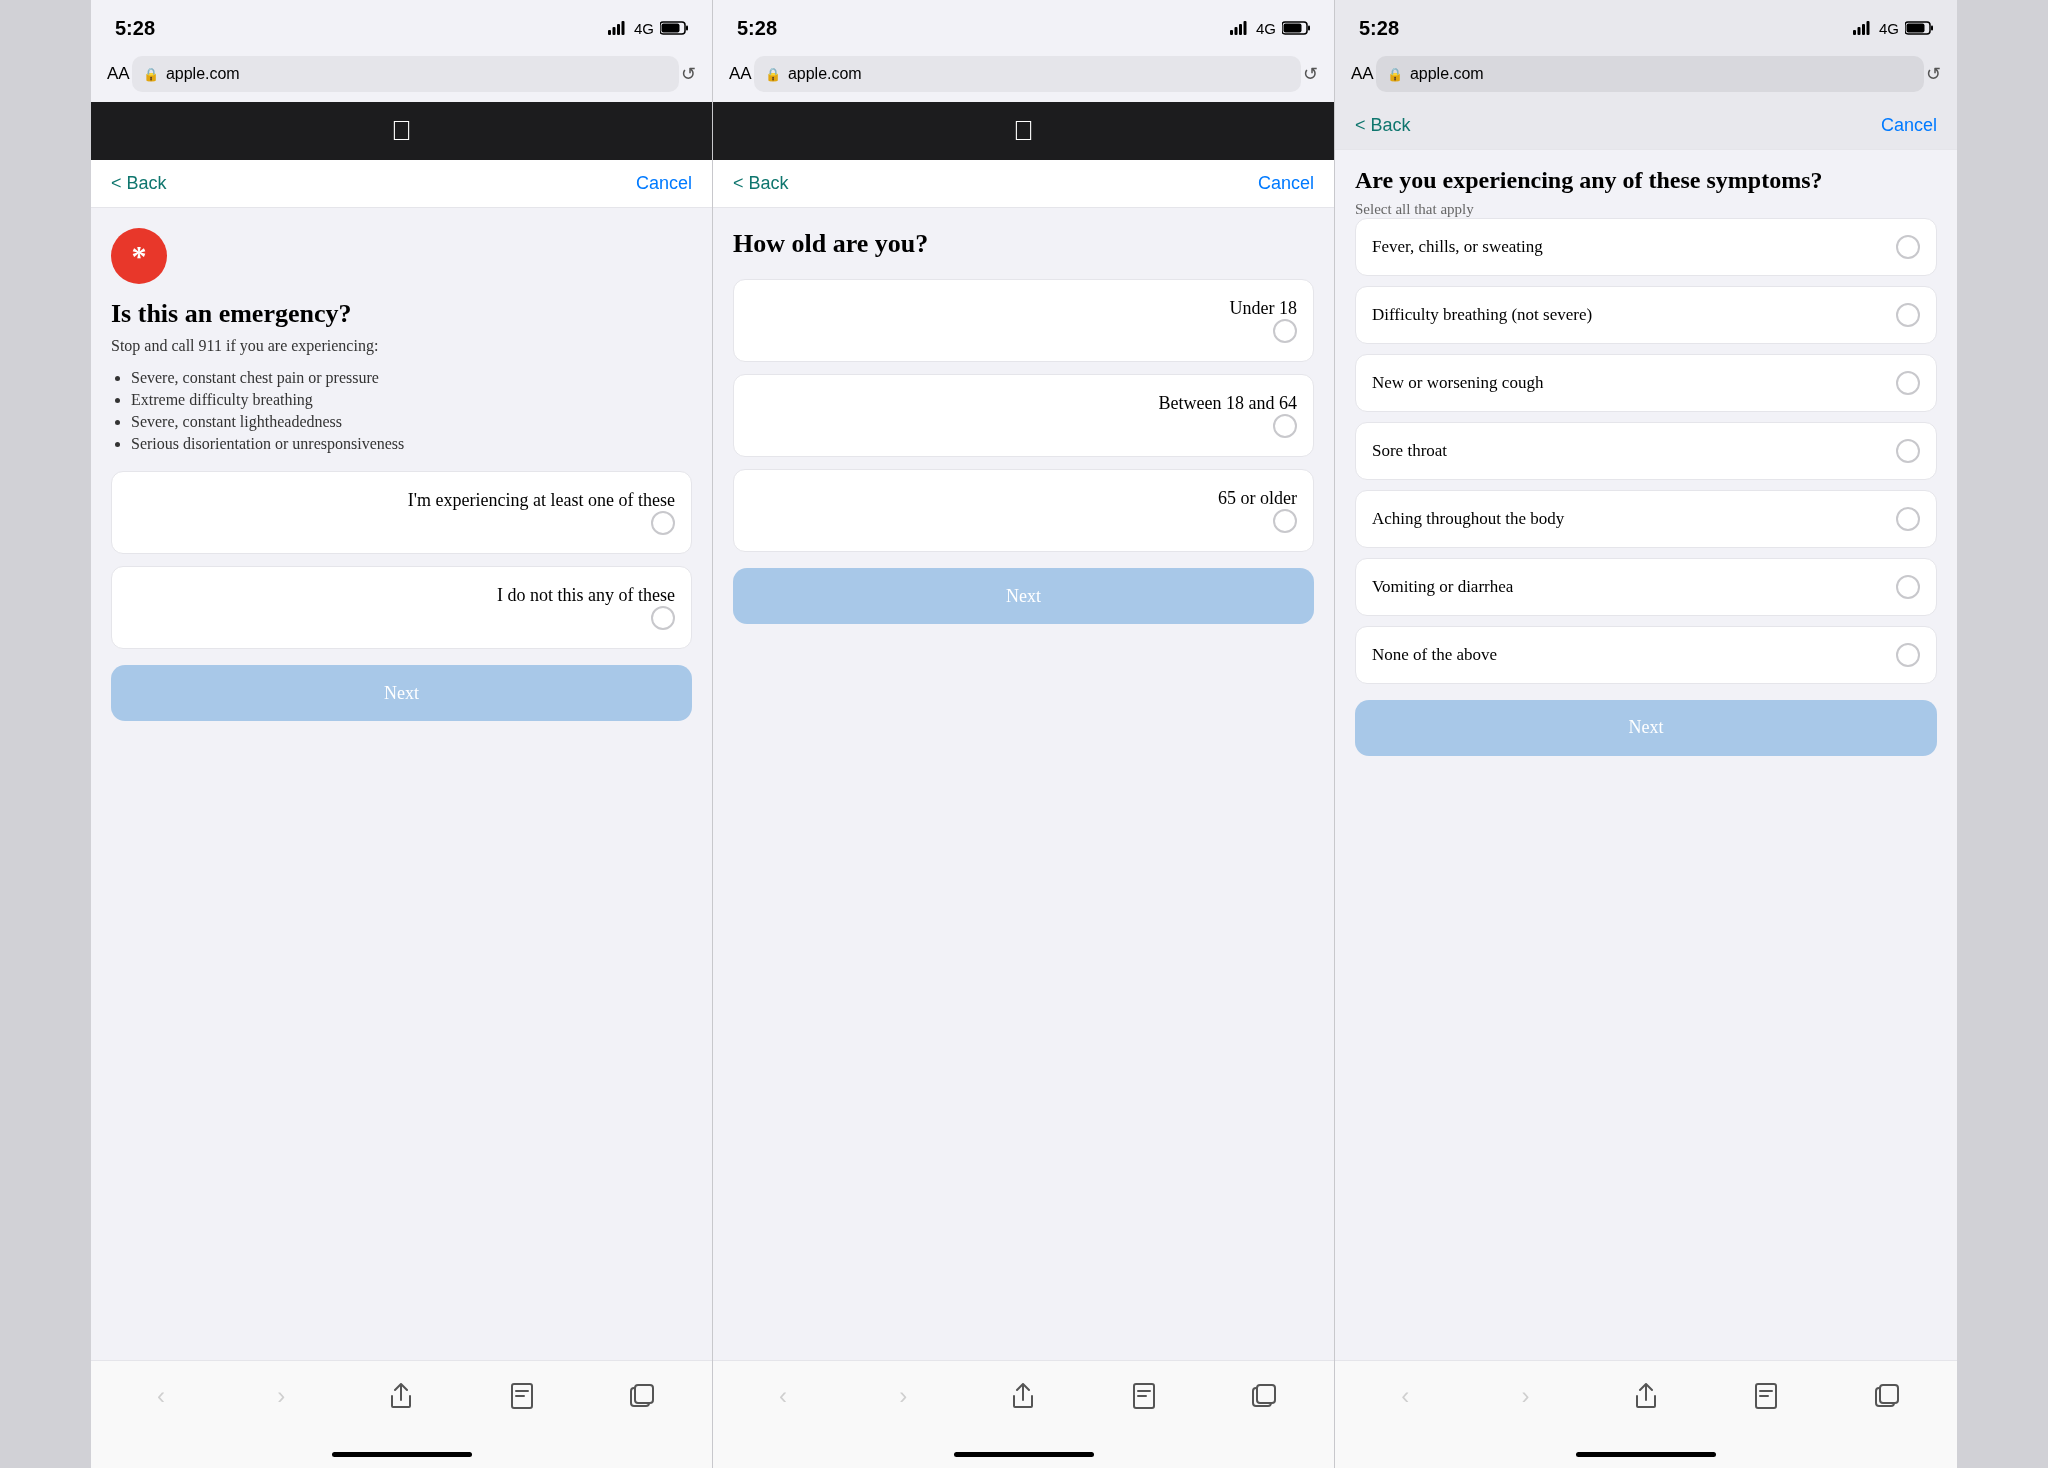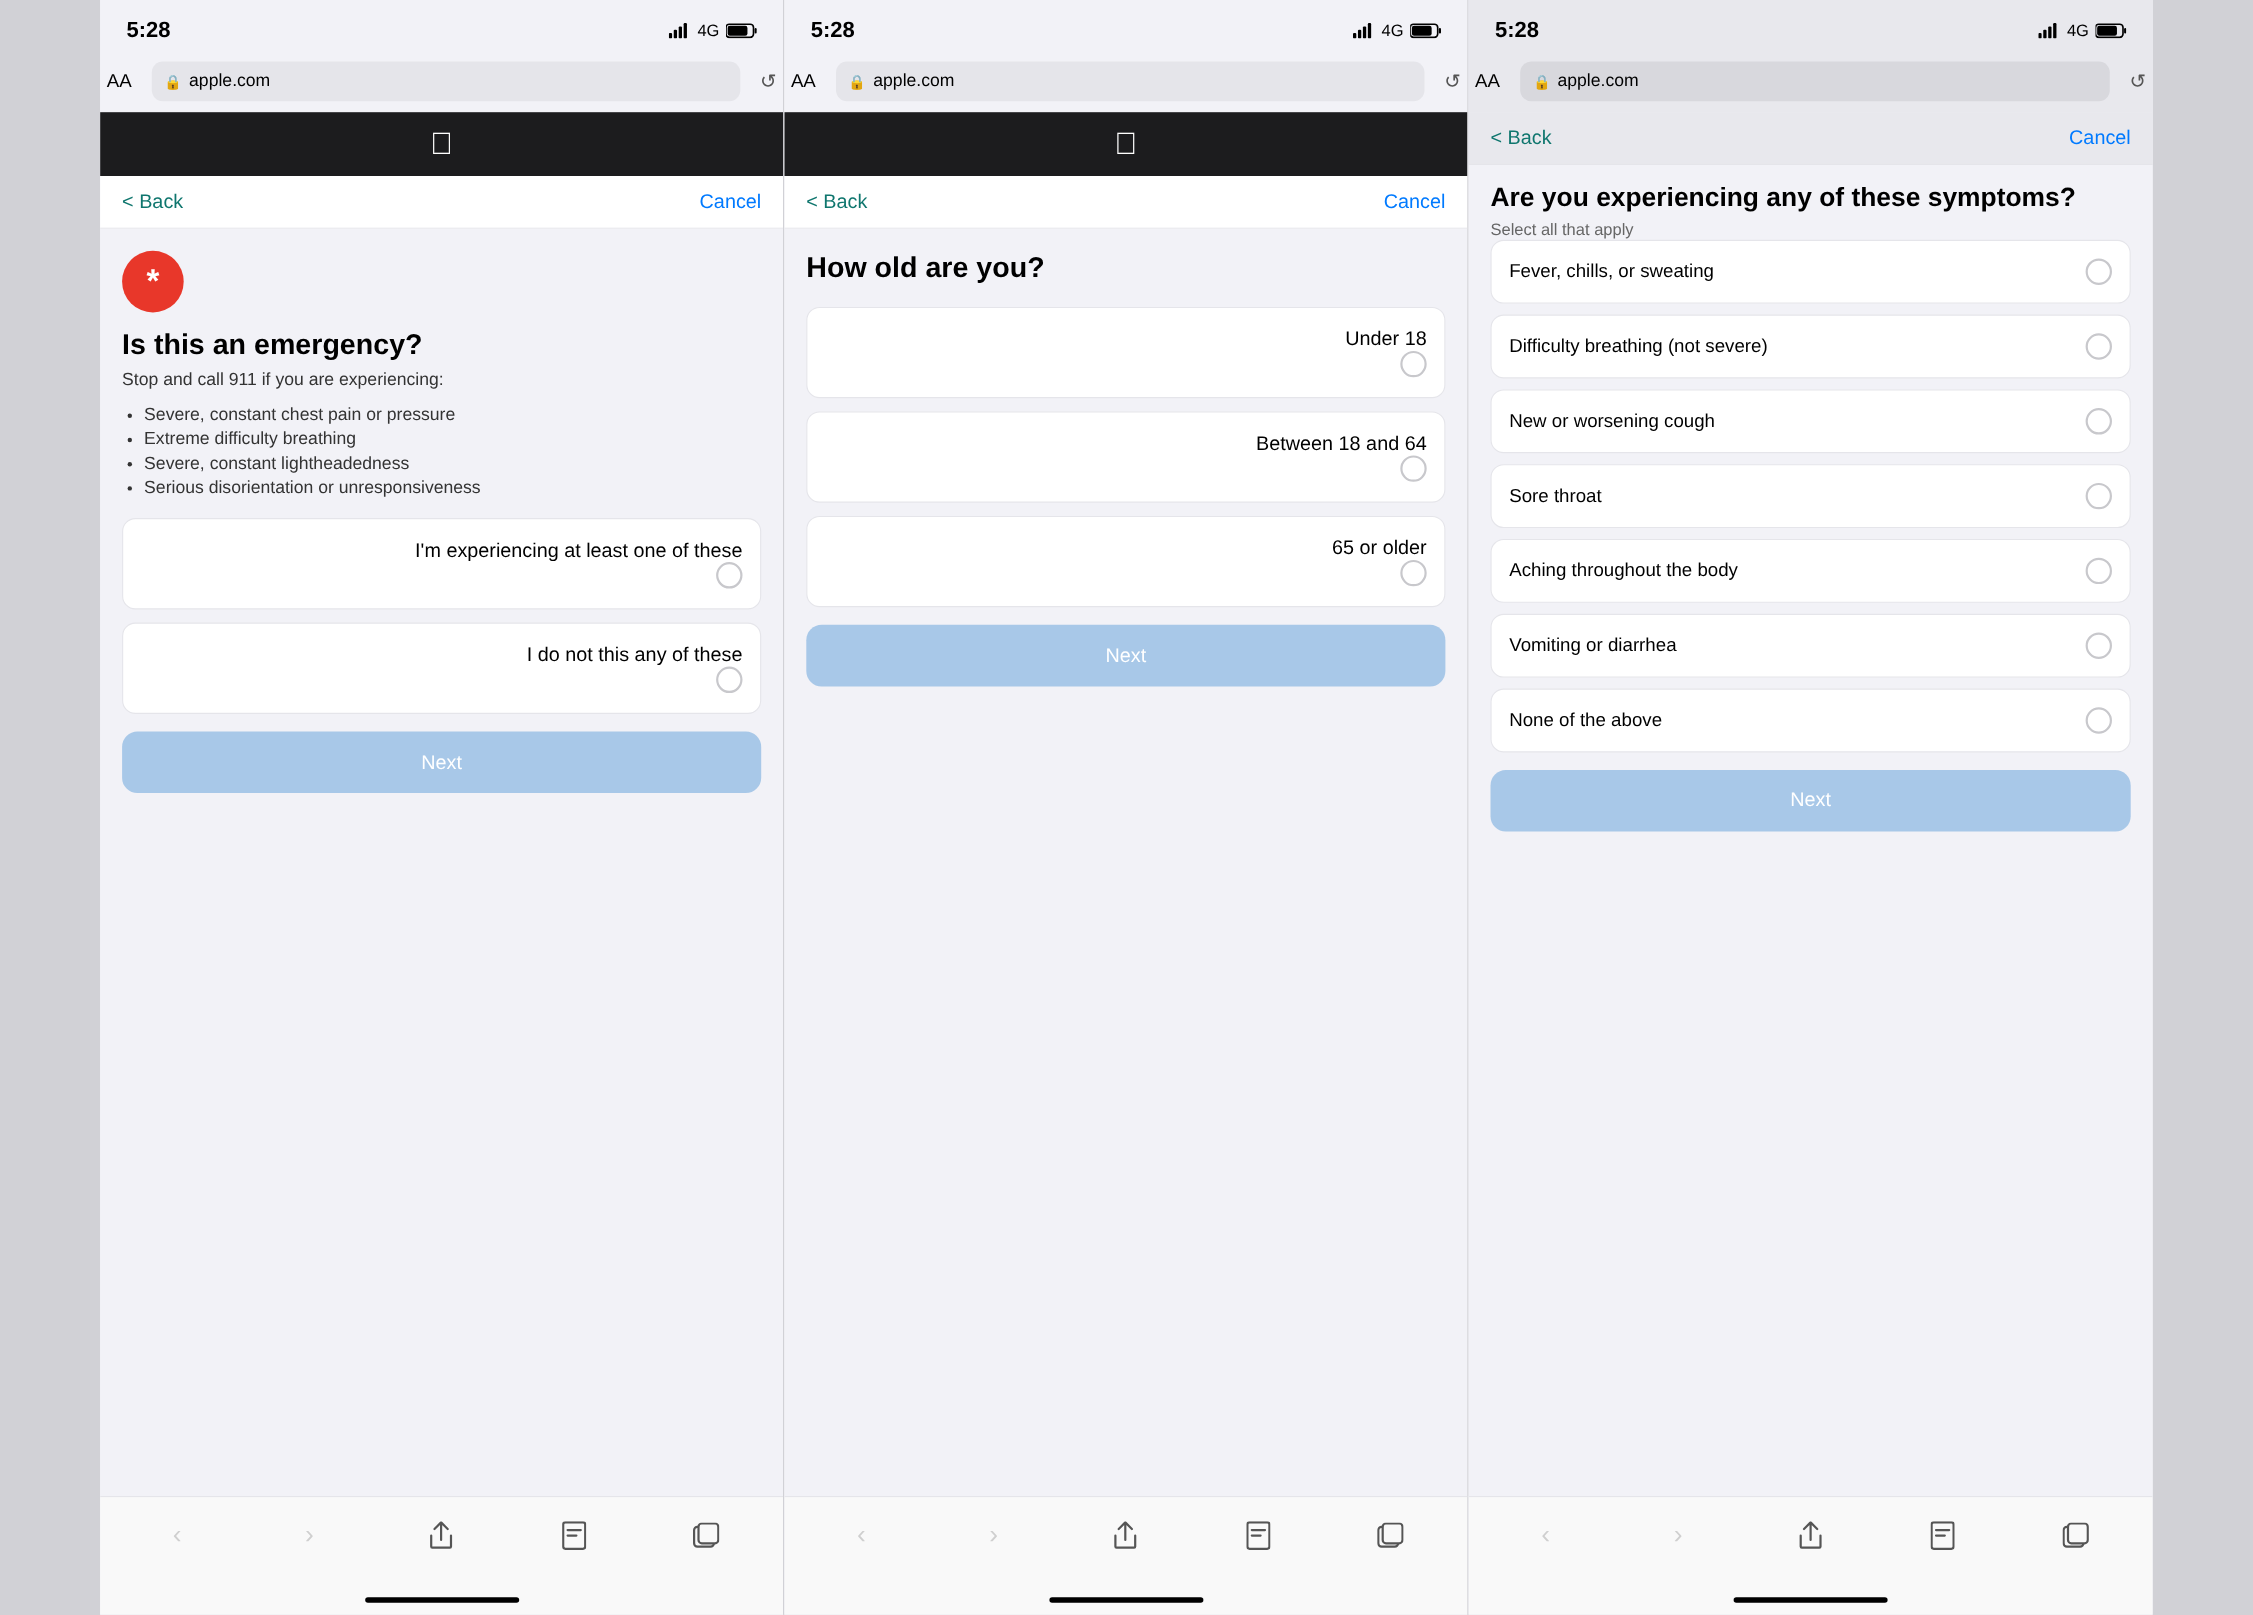--- a/index.html
+++ b/index.html
@@ -40,24 +40,24 @@
     .status-icons {
       display: flex;
       align-items: center;
       gap: 6px;
       font-size: 15px;
       color: #000;
     }
     
     .browser-bar {
       background: #f2f2f7;
-      padding: 4px 6px 8px;
-      display: flex;
-      align-items: center;
-      gap: 18px;
+      padding: 4px 16px 8px;
+      display: flex;
+      align-items: center;
+      gap: 2px;
       height: 52px;
     }
     .browser-aa {
       font-size: 17px;
       color: #000;
       font-weight: 500;
     }
     .browser-url-container {
       flex: 1;
       background: #e5e5ea;
@@ -112,20 +112,21 @@
     .nav-cancel {
       color: #007aff;
       font-size: 18px;
     }
     
     .content {
       flex: 1;
       padding: 20px 20px 0;
       overflow-y: auto;
       background: #f2f2f7;
+      font-family: Liberation Serif, serif;
     }
     
     .emergency-icon {
       width: 56px;
       height: 56px;
       background: #e8372a;
       border-radius: 50%;
       display: flex;
       align-items: center;
       justify-content: center;

